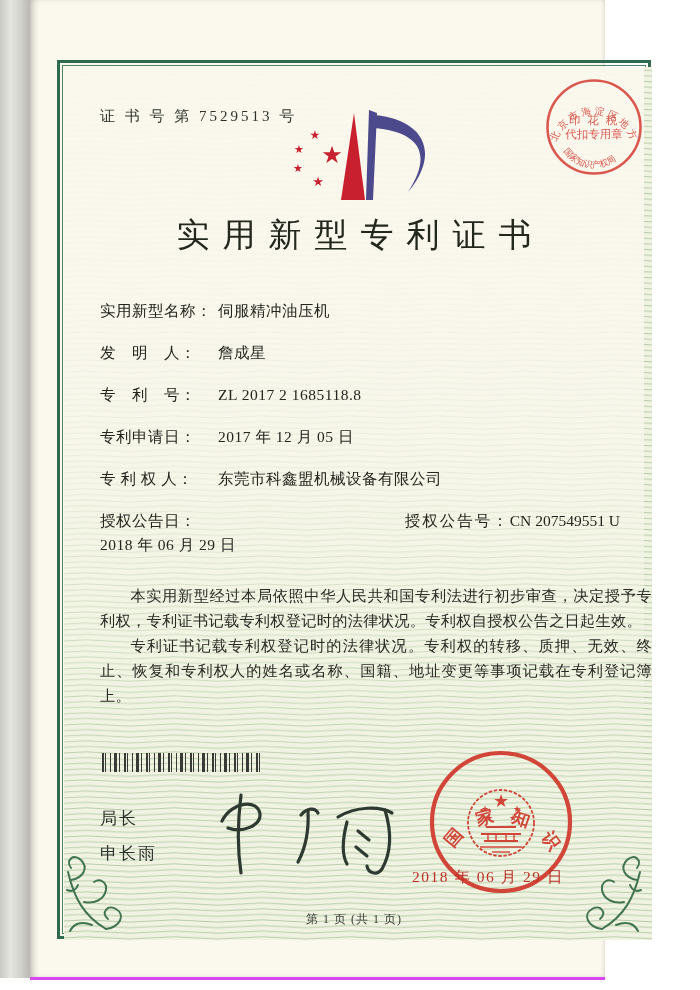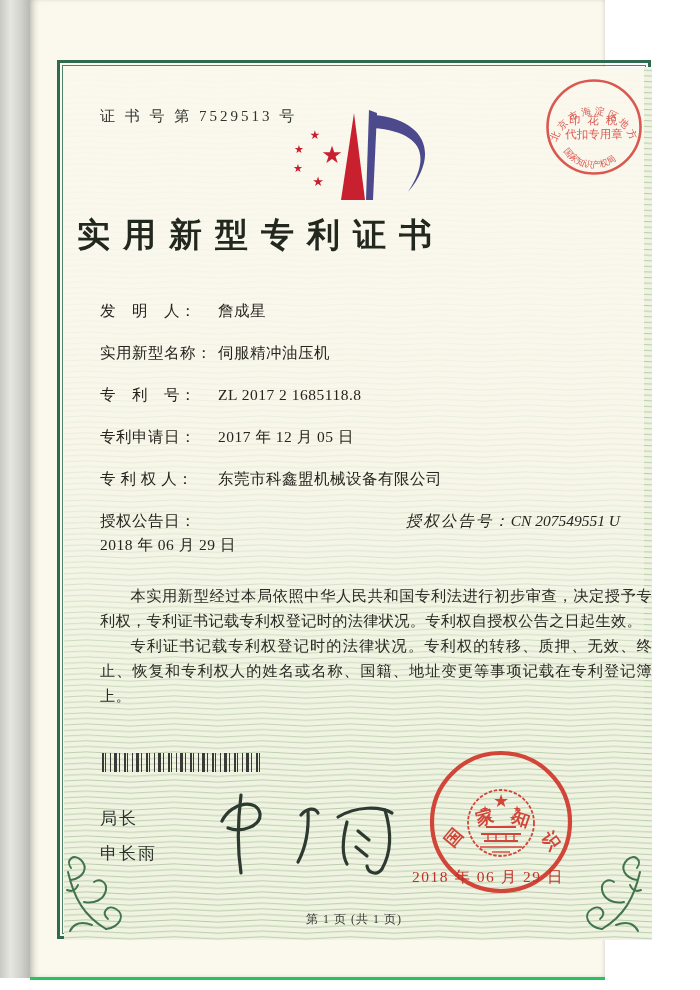--- a/index.html
+++ b/index.html
@@ -1,43 +1,43 @@
 <!DOCTYPE html>
 <html><head>
 <meta charset="utf-8">
 <style>
   html,body{margin:0;padding:0;width:700px;height:990px;background:#ffffff;overflow:hidden;
     font-family:"Liberation Serif","DejaVu Serif",serif;}
   .scan-strip{position:absolute;left:0;top:0;width:30px;height:978px;
     background:linear-gradient(90deg,#c9c9c4 0%,#e6e6e1 35%,#d2d2cc 70%,#b9b9b4 100%);}
   .paper{position:absolute;left:30px;top:0;width:575px;height:977px;background:#fbf8ee;
-    border-bottom:3px solid #22c55e;box-shadow:inset 6px 0 9px -5px rgba(0,0,0,.35), inset -3px 0 5px -3px rgba(0,0,0,.18);}
+    border-bottom:3px solid #d946ef;box-shadow:inset 6px 0 9px -5px rgba(0,0,0,.35), inset -3px 0 5px -3px rgba(0,0,0,.18);}
   .border-frame{position:absolute;left:27px;top:60px;width:588px;height:873px;
     border:3px solid #2e6950;}
   .border-frame .inner-line{position:absolute;inset:2px;border:1px solid #4e8367;pointer-events:none;}
   .waves,.fade,.content{position:absolute;inset:4px;}
   .waves{z-index:1;}
   .fade{z-index:2;background:linear-gradient(180deg,
      rgba(251,248,238,.97) 0%,rgba(251,248,238,.88) 28%,rgba(249,247,235,.72) 48%,
      rgba(245,246,230,.38) 66%,rgba(240,244,226,.10) 80%,rgba(238,243,224,0) 100%);}
   .content{z-index:4;}
   .flourish{position:absolute;z-index:3;bottom:2px;}
   .flourish.left{left:2px;}
   .flourish.right{right:2px;transform:scaleX(-1);}
   .cert-no{position:absolute;left:36px;top:40px;font-size:15px;letter-spacing:3px;color:#2e342d;}
   .logo{position:absolute;left:220px;top:38px;}
   .tax-stamp{position:absolute;left:478px;top:8px;opacity:.88;}
-  .title{position:absolute;left:0;top:146px;width:100%;
-    font-size:33px;font-weight:700;letter-spacing:13px;color:#23281f;text-indent:13px;}
+  .title{position:absolute;left:0;top:146px;width:100%;text-align:center;
+    font-size:33px;font-weight:400;letter-spacing:13px;color:#23281f;text-indent:13px;}
   .fields{position:absolute;left:36px;top:232px;right:24px;font-size:15.5px;color:#25251f;}
   .field-row{margin-bottom:18px;line-height:24px;}
   .field-row .lbl{display:inline-block;width:118px;white-space:pre;letter-spacing:.5px;vertical-align:top;}
   .field-row .val{display:inline-block;max-width:418px;vertical-align:top;letter-spacing:.5px;}
   .grant-row{display:flex;}
-  .grant-no{margin-left:52px;white-space:nowrap;font-style:italic;}
+  .grant-no{margin-left:52px;white-space:nowrap;}
   .grant-no .lbl2{letter-spacing:2px;}
   .paras{position:absolute;left:36px;top:516px;width:552px;font-size:15.2px;line-height:25px;
     color:#2a2a24;text-align:justify;}
   .paras p{margin:0;text-indent:2em;letter-spacing:.3px;}
   .barcode{position:absolute;left:38px;top:686px;width:158px;height:19px;
     background:repeating-linear-gradient(90deg,#3a3a38 0 2px,rgba(0,0,0,0) 2px 3px,#3a3a38 3px 4px,
       rgba(0,0,0,0) 4px 8px,#3a3a38 8px 9px,rgba(0,0,0,0) 9px 12px,#3a3a38 12px 15px,
       rgba(0,0,0,0) 15px 17px,#3a3a38 17px 18px,rgba(0,0,0,0) 18px 22px);}
   .sign-block{position:absolute;left:36px;top:740px;font-family:"Liberation Sans","DejaVu Sans",sans-serif;
     font-weight:normal;font-size:17px;color:#2c332c;}
@@ -120,24 +120,24 @@
         <text x="52" y="63" text-anchor="middle" font-size="11.5" fill="#d5423a">代扣专用章</text>
         <text font-size="8.8" fill="#d5423a">
           <textPath href="#tsBot" startOffset="1" textLength="60">国家知识产权局</textPath>
         </text>
       </svg>
 
       <div class="title">实用新型专利证书</div>
 
       <div class="fields">
         <div class="field-row">
+          <span class="lbl">实用新型名称：</span><span class="val">伺服精冲油压机</span>
+        </div>
+        <div class="field-row">
           <span class="lbl">发　明　人：</span><span class="val">詹成星</span>
-        </div>
-        <div class="field-row">
-          <span class="lbl">实用新型名称：</span><span class="val">伺服精冲油压机</span>
         </div>
         <div class="field-row">
           <span class="lbl">专　利　号：</span><span class="val">ZL 2017 2 1685118.8</span>
         </div>
         <div class="field-row">
           <span class="lbl">专利申请日：</span><span class="val">2017 年 12 月 05 日</span>
         </div>
         <div class="field-row">
           <span class="lbl">专 利 权 人：</span><span class="val">东莞市科鑫盟机械设备有限公司</span>
         </div>

